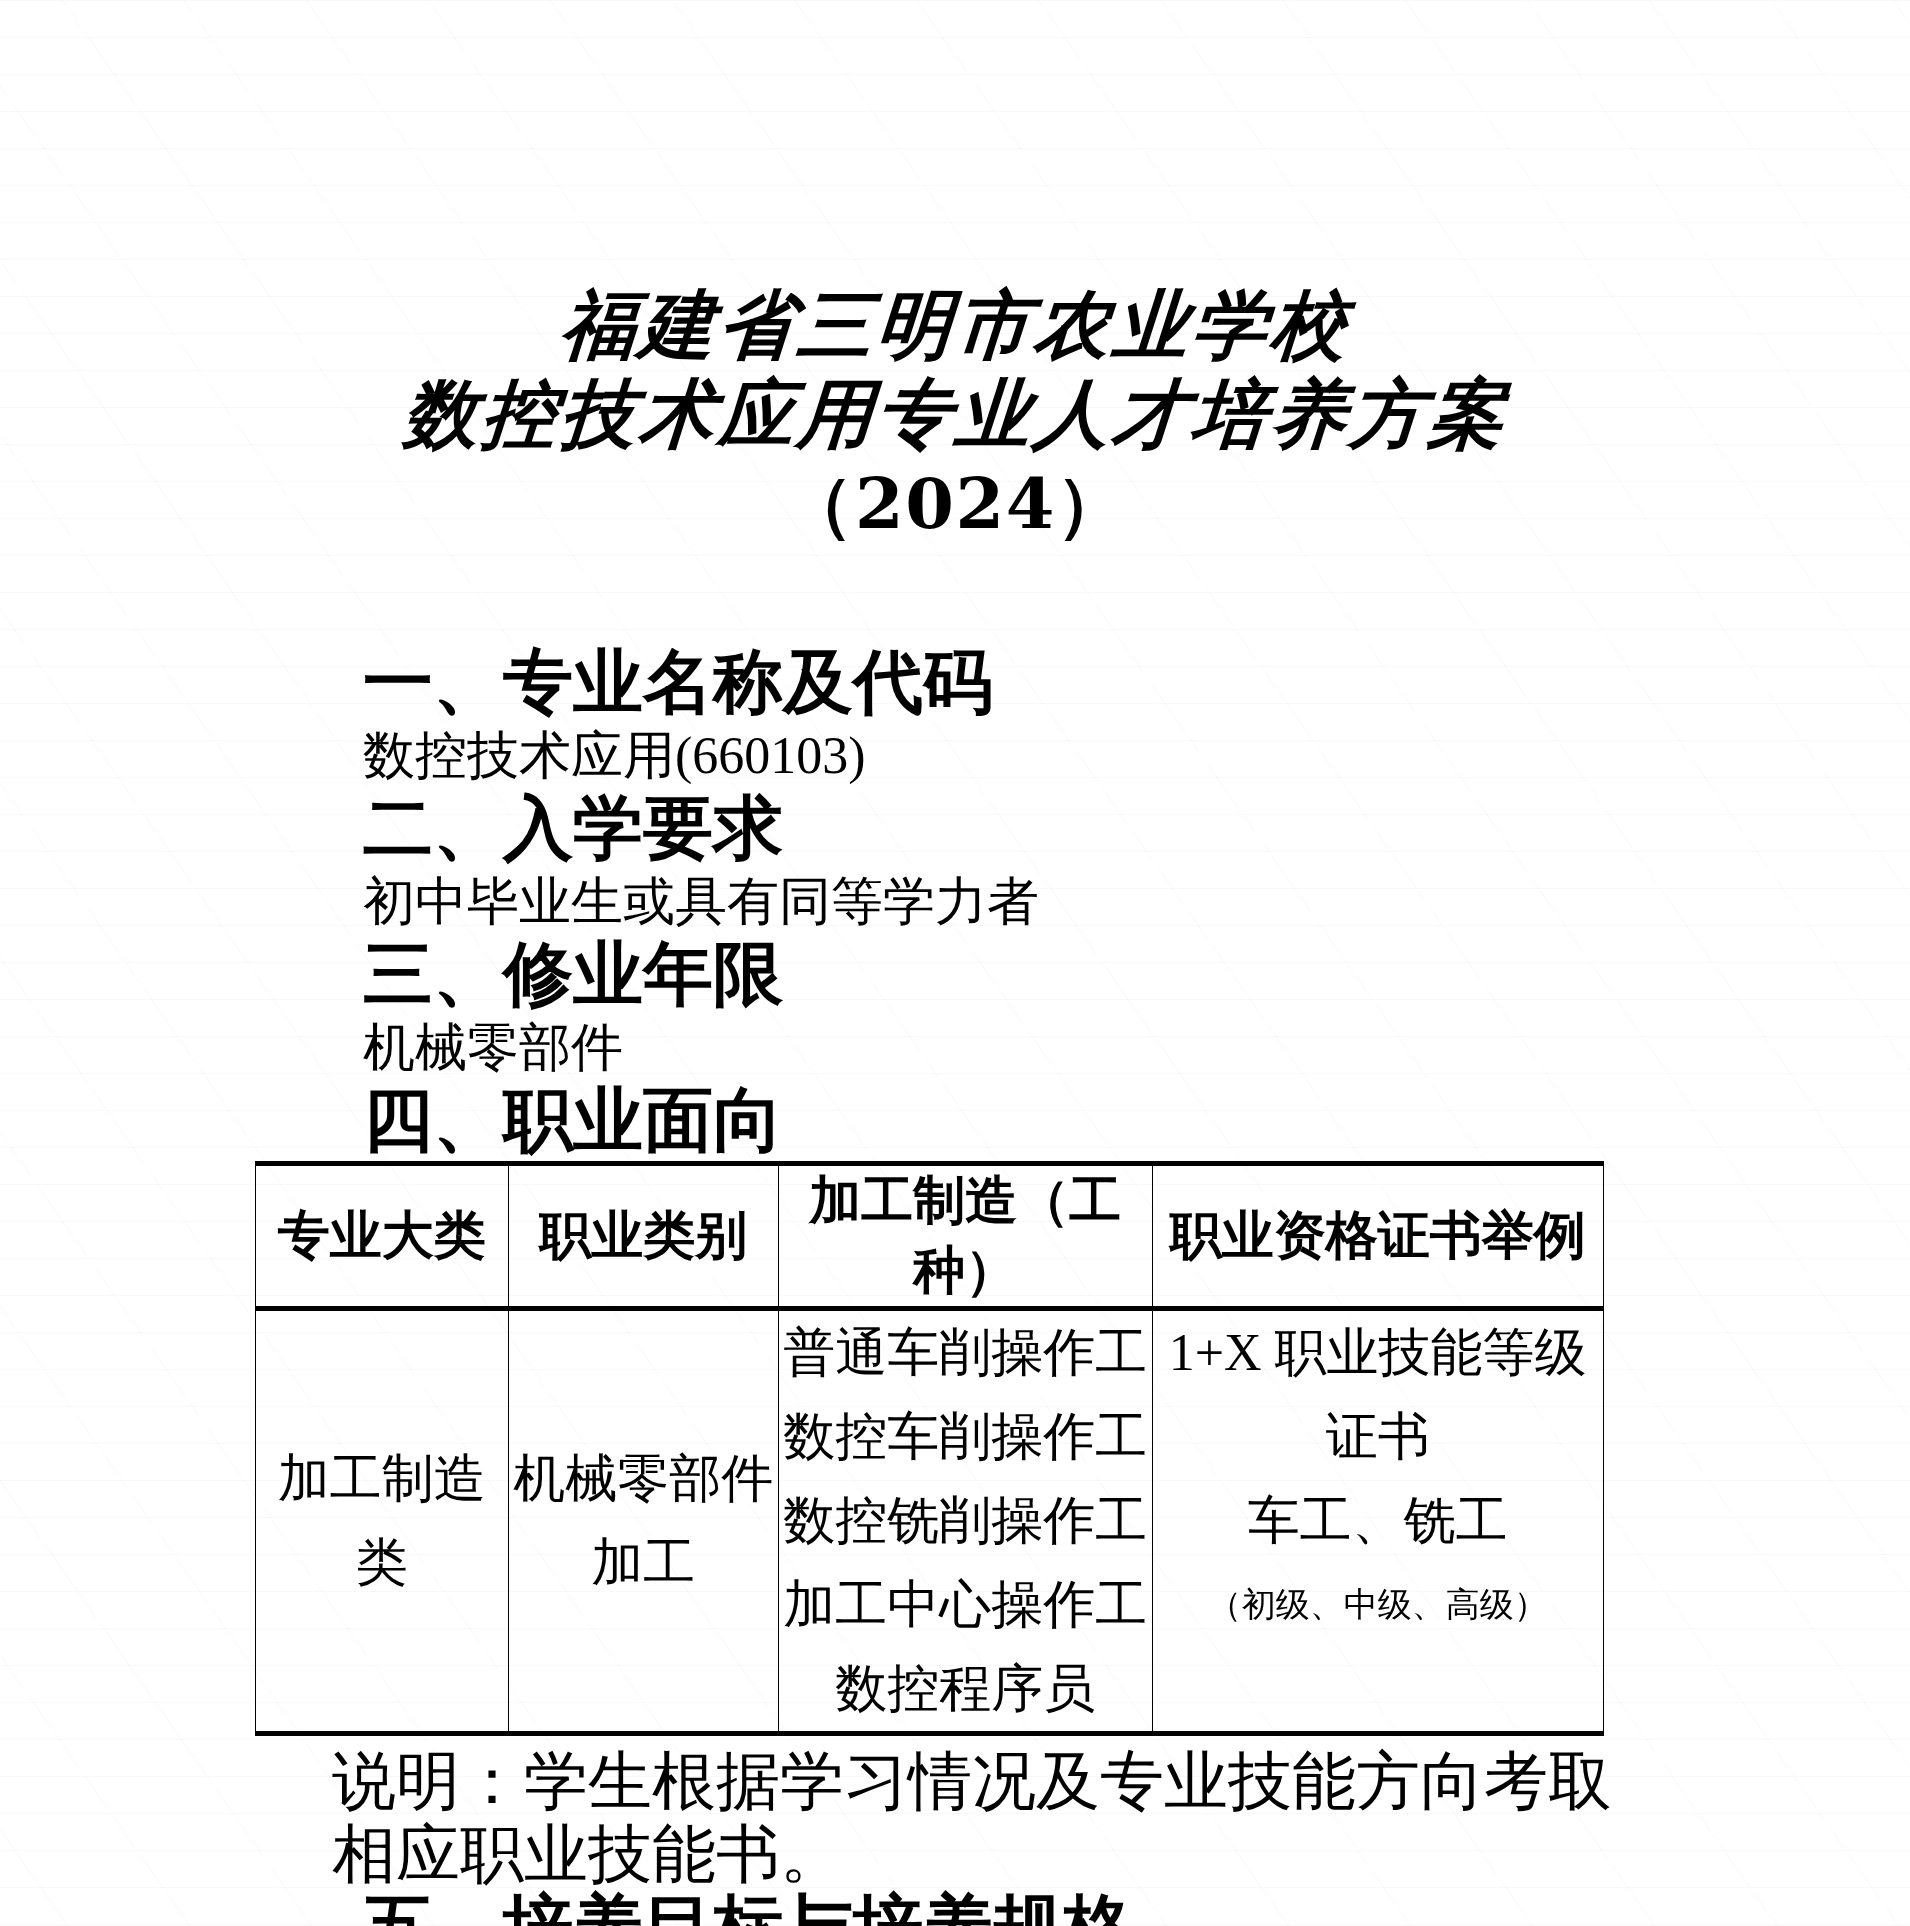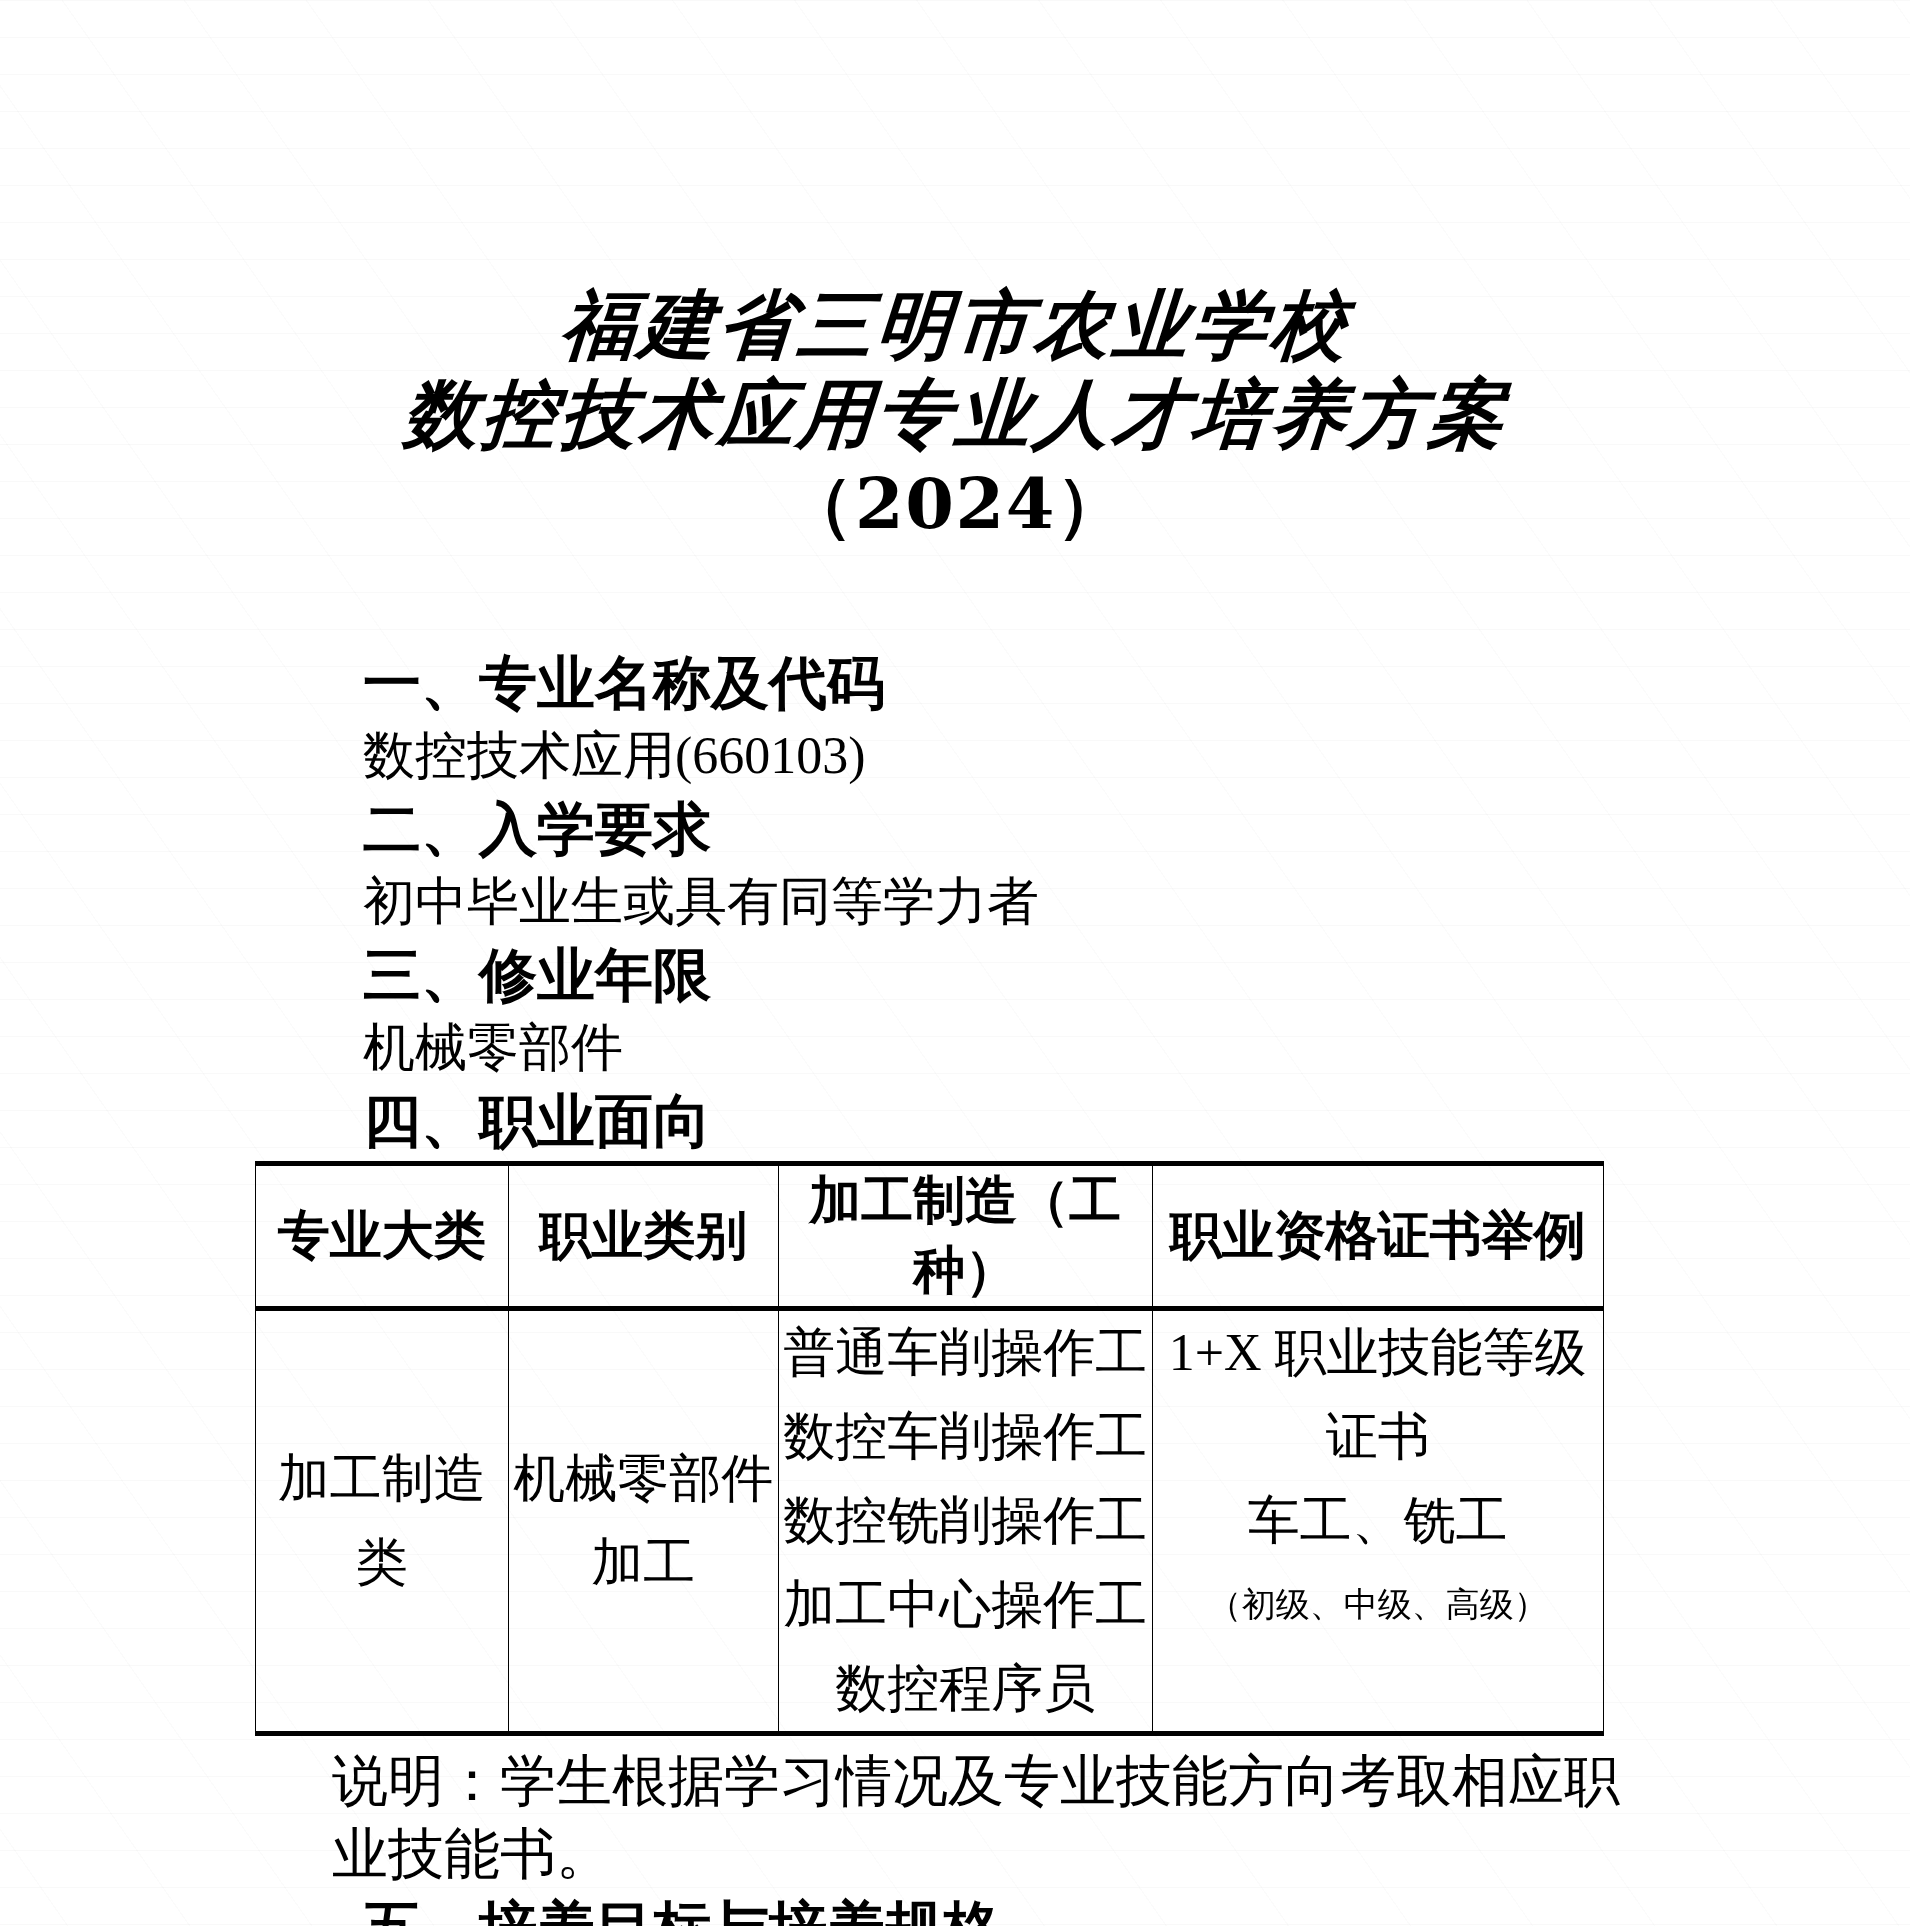--- a/index.html
+++ b/index.html
@@ -37,21 +37,21 @@
   .title-year {
     font-size: 70px;
     line-height: 89px;
     font-style: normal;
     letter-spacing: 1.5px;
   }
   .content { margin: 98px 243px 0 247px; }
   .h {
     font-family: "Liberation Sans", sans-serif;
     font-weight: bold;
-    font-size: 58px;
+    font-size: 70px;
     line-height: 73px;
     padding-left: 116px;
   }
   .b {
     font-size: 52px;
     line-height: 73px;
     padding-left: 116px;
   }
   table.career {
     border-collapse: collapse;
@@ -81,21 +81,21 @@
   table.career td { height: 420px; }
   td.mid { vertical-align: middle; }
   td.top { vertical-align: top; padding-top: 10.8px; }
   .cl {
     font-size: 52px;
     line-height: 84px;
     white-space: nowrap;
   }
   .cl.tight { font-size: 34px; }
   .note {
-    font-size: 56px;
+    font-size: 64px;
     line-height: 73px;
     padding-left: 85px;
     margin-top: 8.5px;
   }
 </style>
 </head>
 <body>
 
 <div class="page">
   <div class="artifacts"></div>

